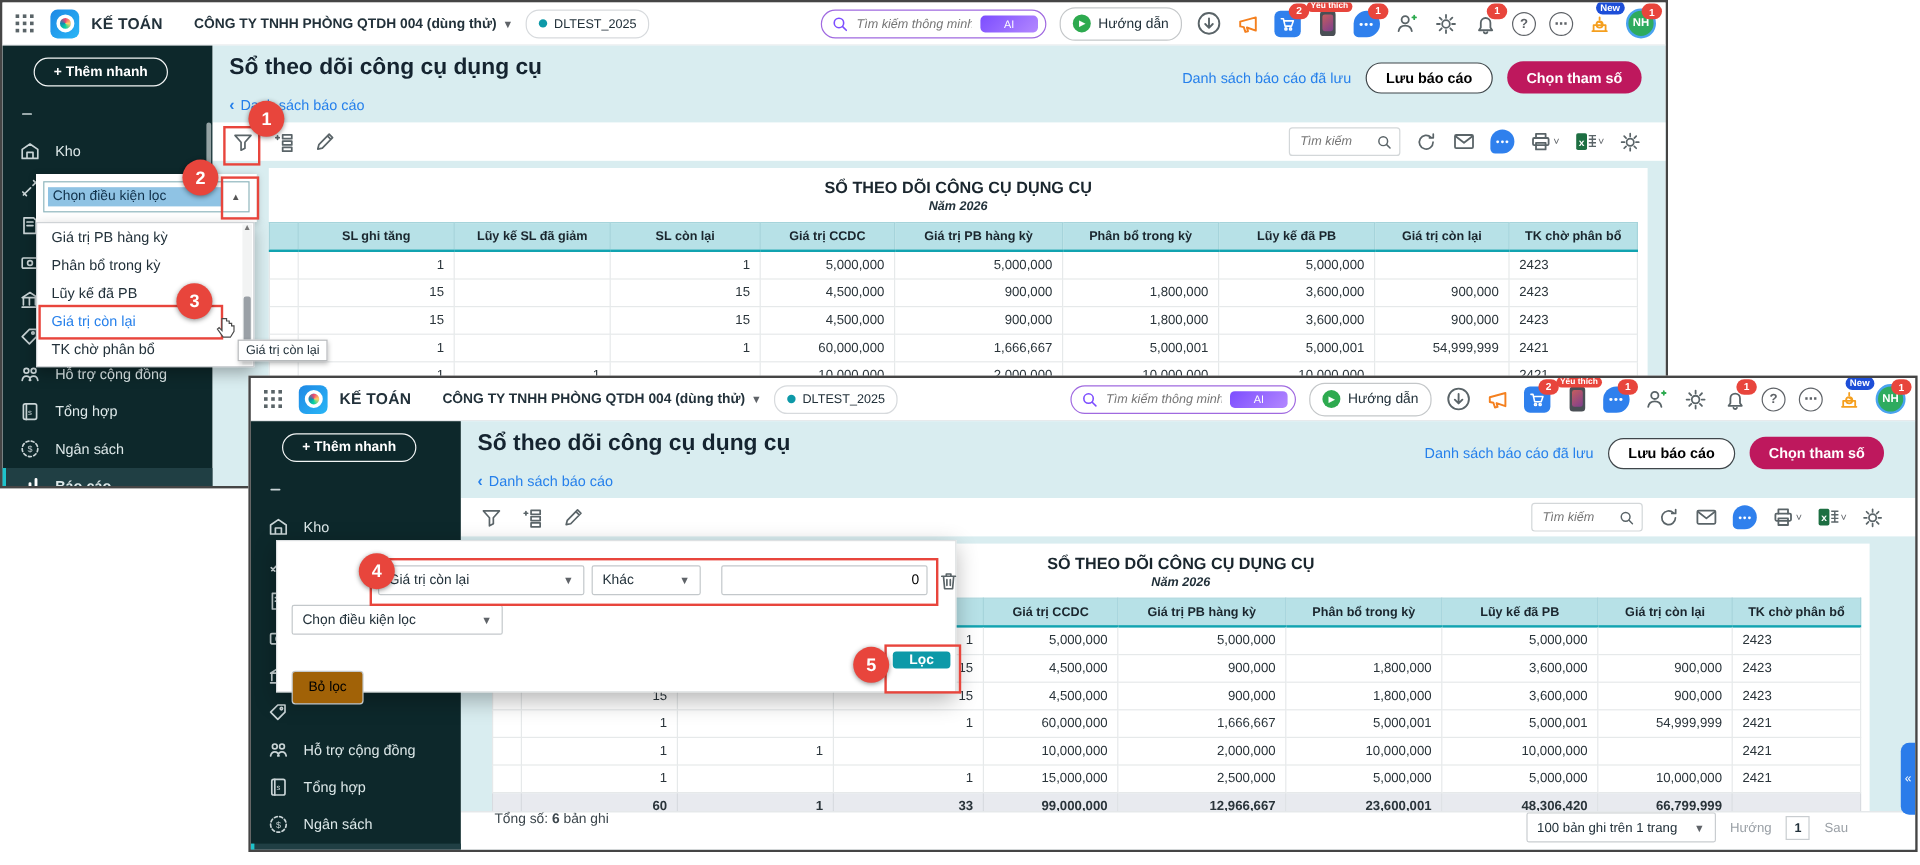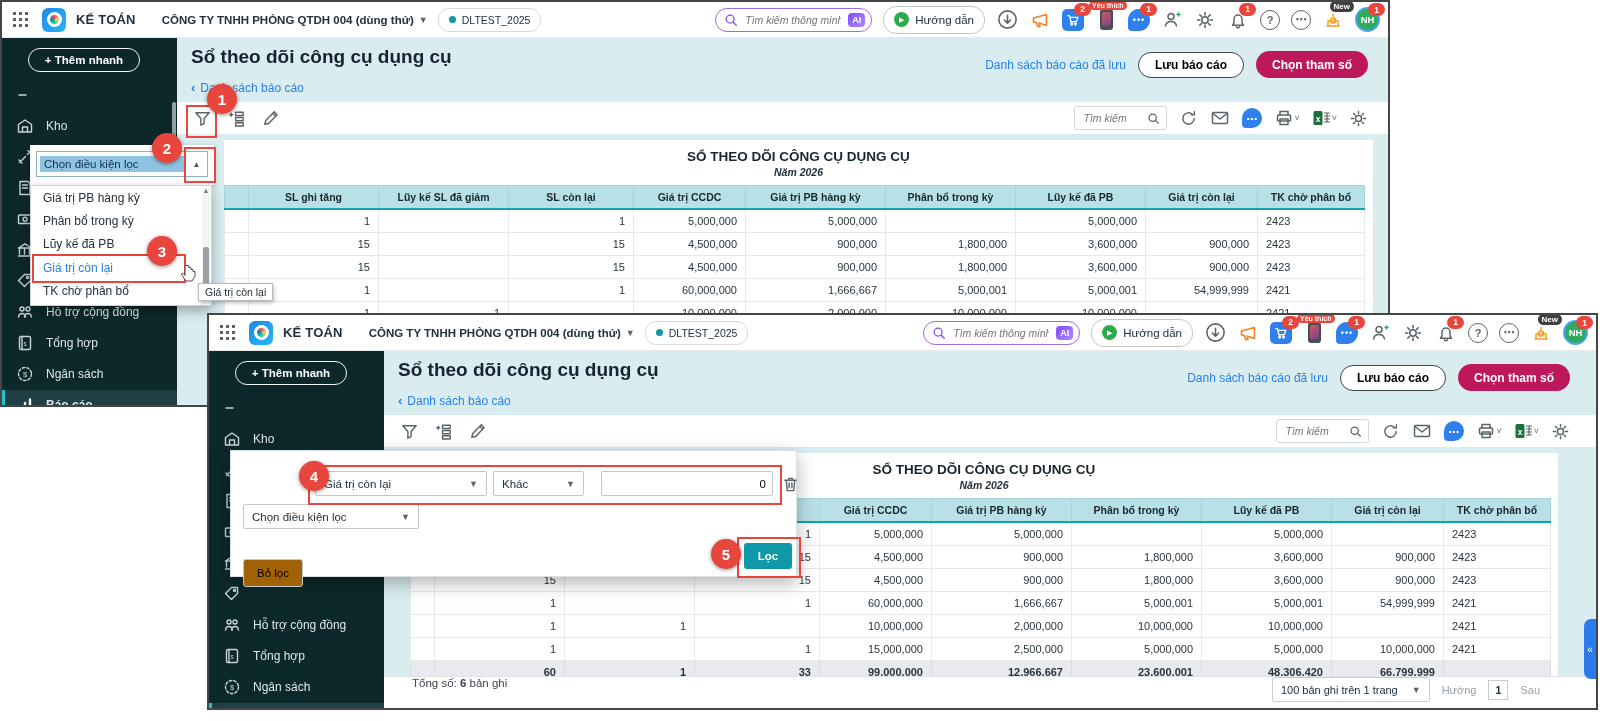--- a/index.html
+++ b/index.html
@@ -19,35 +19,35 @@
            padding:0 10px;font-size:10.5px}
   .dot{width:7px;height:7px;border-radius:50%;background:#0d99a8;display:inline-block}
   .logo{width:24px;height:24px;border-radius:6px;background:linear-gradient(135deg,#1e88e5,#29b6f6);
         display:flex;align-items:center;justify-content:center}
   .logo i{width:15px;height:15px;border-radius:50%;background:conic-gradient(#ef476f,#ffd166,#06d6a0,#118ab2,#ef476f);
           border:3px solid #fff;box-sizing:border-box;display:block}
   .searchpill{display:flex;align-items:center;gap:5px;border:1.5px solid #a06ae0;border-radius:13px;height:24px;
               padding:0 6px 0 8px;min-width:150px;box-sizing:border-box}
   .searchpill input{border:0;outline:0;font-style:italic;font-size:10.5px;width:96px;color:#444;background:transparent;
               font-family:"Liberation Sans",sans-serif}
-  .ai{background:linear-gradient(135deg,#7c4dff,#b388ff);color:#fff;font-size:9px;font-weight:bold;
-      border-radius:4px;padding:2px 4px;font-style:normal}
+  .ai{background:linear-gradient(135deg,#7c4dff,#b388ff);color:#fff;font-size:9px;font-weight:normal;
+      border-radius:4px;padding:2px 20px;font-style:normal}
   .guide{display:flex;align-items:center;gap:6px;border:1px solid #c4c7c9;border-radius:13px;height:26px;
          padding:0 10px;font-size:11.5px;background:#fff;cursor:pointer}
   .play{width:15px;height:15px;border-radius:50%;background:#2daa4f;color:#fff;font-size:7px;display:flex;
         align-items:center;justify-content:center}
   .hbadge{position:absolute;top:-6px;right:-7px;background:#e8453c;color:#fff;font-size:8.5px;font-weight:bold;
           border-radius:8px;min-width:13px;height:13px;display:flex;align-items:center;justify-content:center;padding:0 2px}
   .hico{position:relative;display:flex;align-items:center;justify-content:center;width:22px;height:22px;cursor:pointer}
   .cartbox{width:22px;height:22px;border-radius:5px;background:#2f80ed;display:flex;align-items:center;justify-content:center}
   .phone{width:13px;height:21px;border-radius:3px;background:#4a4f55;position:relative}
   .phone:after{content:"";position:absolute;left:2px;top:3px;right:2px;bottom:4px;background:linear-gradient(140deg,#c75d5d,#7d3f8f);border-radius:2px}
   .favpill{position:absolute;top:-8px;left:-6px;background:#e8453c;color:#fff;font-size:7px;font-weight:bold;
            border-radius:6px;padding:1px 3px;white-space:nowrap}
-  .newpill{position:absolute;top:-8px;right:-10px;background:#404040;color:#fff;font-size:8px;font-weight:bold;
+  .newpill{position:absolute;top:-8px;right:-10px;background:#1d4ed8;color:#fff;font-size:8px;font-weight:bold;
            border-radius:7px;padding:1px 4px}
   .avatar{width:25px;height:25px;border-radius:50%;background:#2eab5f;border:2px solid #4aa3f0;color:#fff;
           font-size:9.5px;font-weight:bold;display:flex;align-items:center;justify-content:center;position:relative;box-sizing:border-box}
   .chatico{width:22px;height:22px;border-radius:50% 50% 50% 4px;background:#2f80ed;color:#fff;display:flex;
            align-items:center;justify-content:center;font-size:9px;letter-spacing:1px;font-weight:bold}
   .qmark{width:20px;height:20px;border-radius:50%;border:1.5px solid #5f6368;color:#5f6368;font-size:11px;font-weight:bold;
          display:flex;align-items:center;justify-content:center;box-sizing:border-box}
   
   .sidebar{position:absolute;left:0;top:36px;bottom:0;width:175px;background:#0d282b;color:#dde8e9;z-index:5}
   .quickadd{position:absolute;left:26px;top:10px;width:112px;height:24px;border:1.5px solid #f2f5f5;border-radius:13px;
@@ -126,21 +126,21 @@
   .bluethumb{position:absolute;right:1px;top:296px;width:14px;height:18px;background:#3b82f6;z-index:40}
   
   .fpanel{position:absolute;left:21px;top:135px;width:567px;height:127px;background:#fff;border:1px solid #dde0e2;
           box-shadow:0 6px 18px rgba(0,0,0,.3);z-index:50;box-sizing:border-box}
   .fselect{position:absolute;height:25px;border:1px solid #c3c8cb;border-radius:2px;background:#fff;display:flex;
            align-items:center;font-size:11.5px;padding:0 8px;box-sizing:border-box;cursor:pointer;justify-content:space-between}
   .fvalue{position:absolute;height:25px;border:1px solid #c3c8cb;border-radius:2px;font-size:11.5px;text-align:right;
           padding:0 6px;box-sizing:border-box;outline:none;font-family:"Liberation Sans",sans-serif}
   .btn-clear{position:absolute;left:12px;top:108px;width:60px;height:28px;border:1px solid #c3c8cb;border-radius:3px;
              background:#a16207;font-size:11.5px;cursor:pointer;font-family:"Liberation Sans",sans-serif}
-  .btn-apply{position:absolute;left:513px;top:92px;width:48px;height:26px;border:0;border-radius:3px;background:#0d99a8;
+  .btn-apply{position:absolute;left:513px;top:92px;width:48px;height:14px;border:0;border-radius:3px;background:#0d99a8;
              color:#fff;font-weight:bold;font-size:11.5px;cursor:pointer;font-family:"Liberation Sans",sans-serif}
   .trash{position:absolute;left:551px;top:24px;cursor:pointer}
   .sidetab{position:absolute;right:0;top:268px;width:12px;height:60px;background:#2b7cea;border-radius:7px 0 0 7px;
            color:#fff;font-size:10px;display:flex;align-items:center;justify-content:center;cursor:pointer;z-index:45}
   svg.s{fill:none;stroke:#5a6468;stroke-width:1.5;stroke-linecap:round;stroke-linejoin:round}
   svg.w{fill:none;stroke:#c9d4d6;stroke-width:1.4;stroke-linecap:round;stroke-linejoin:round}
 </style>
 </head>
 <body>
 

